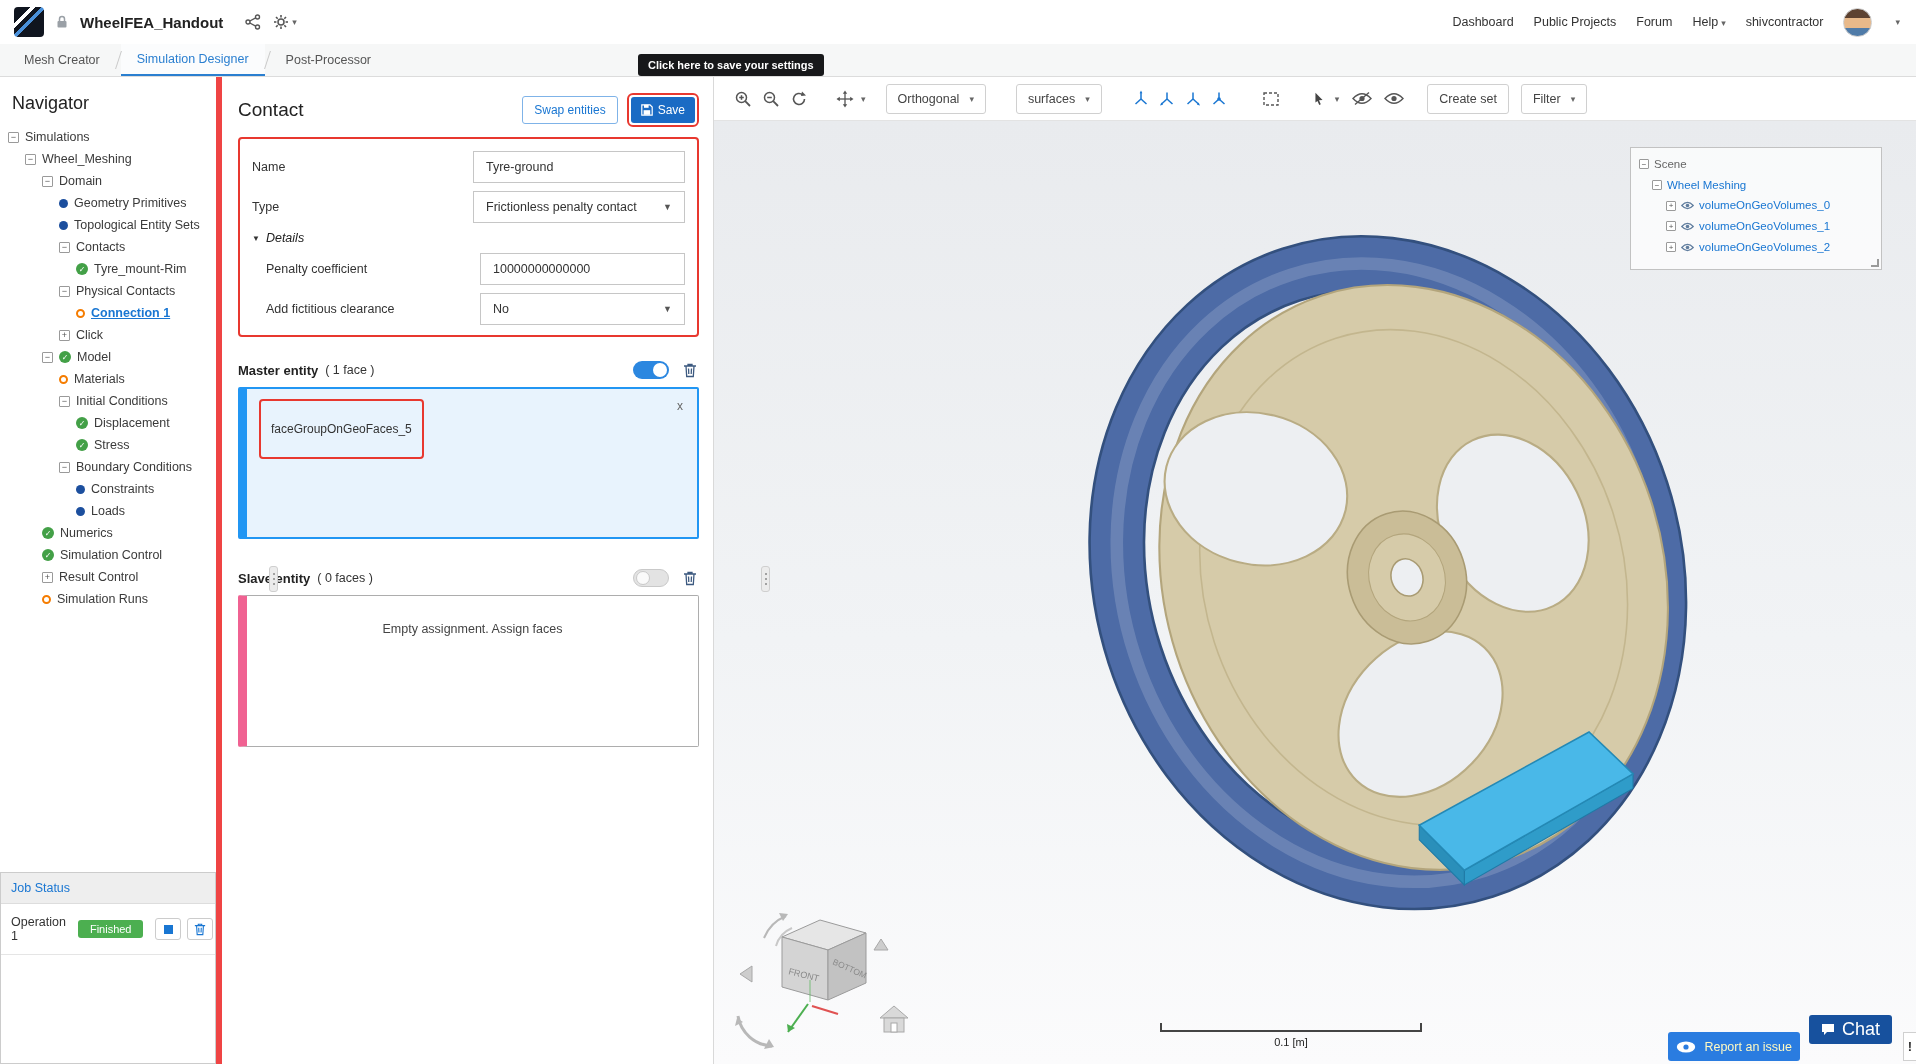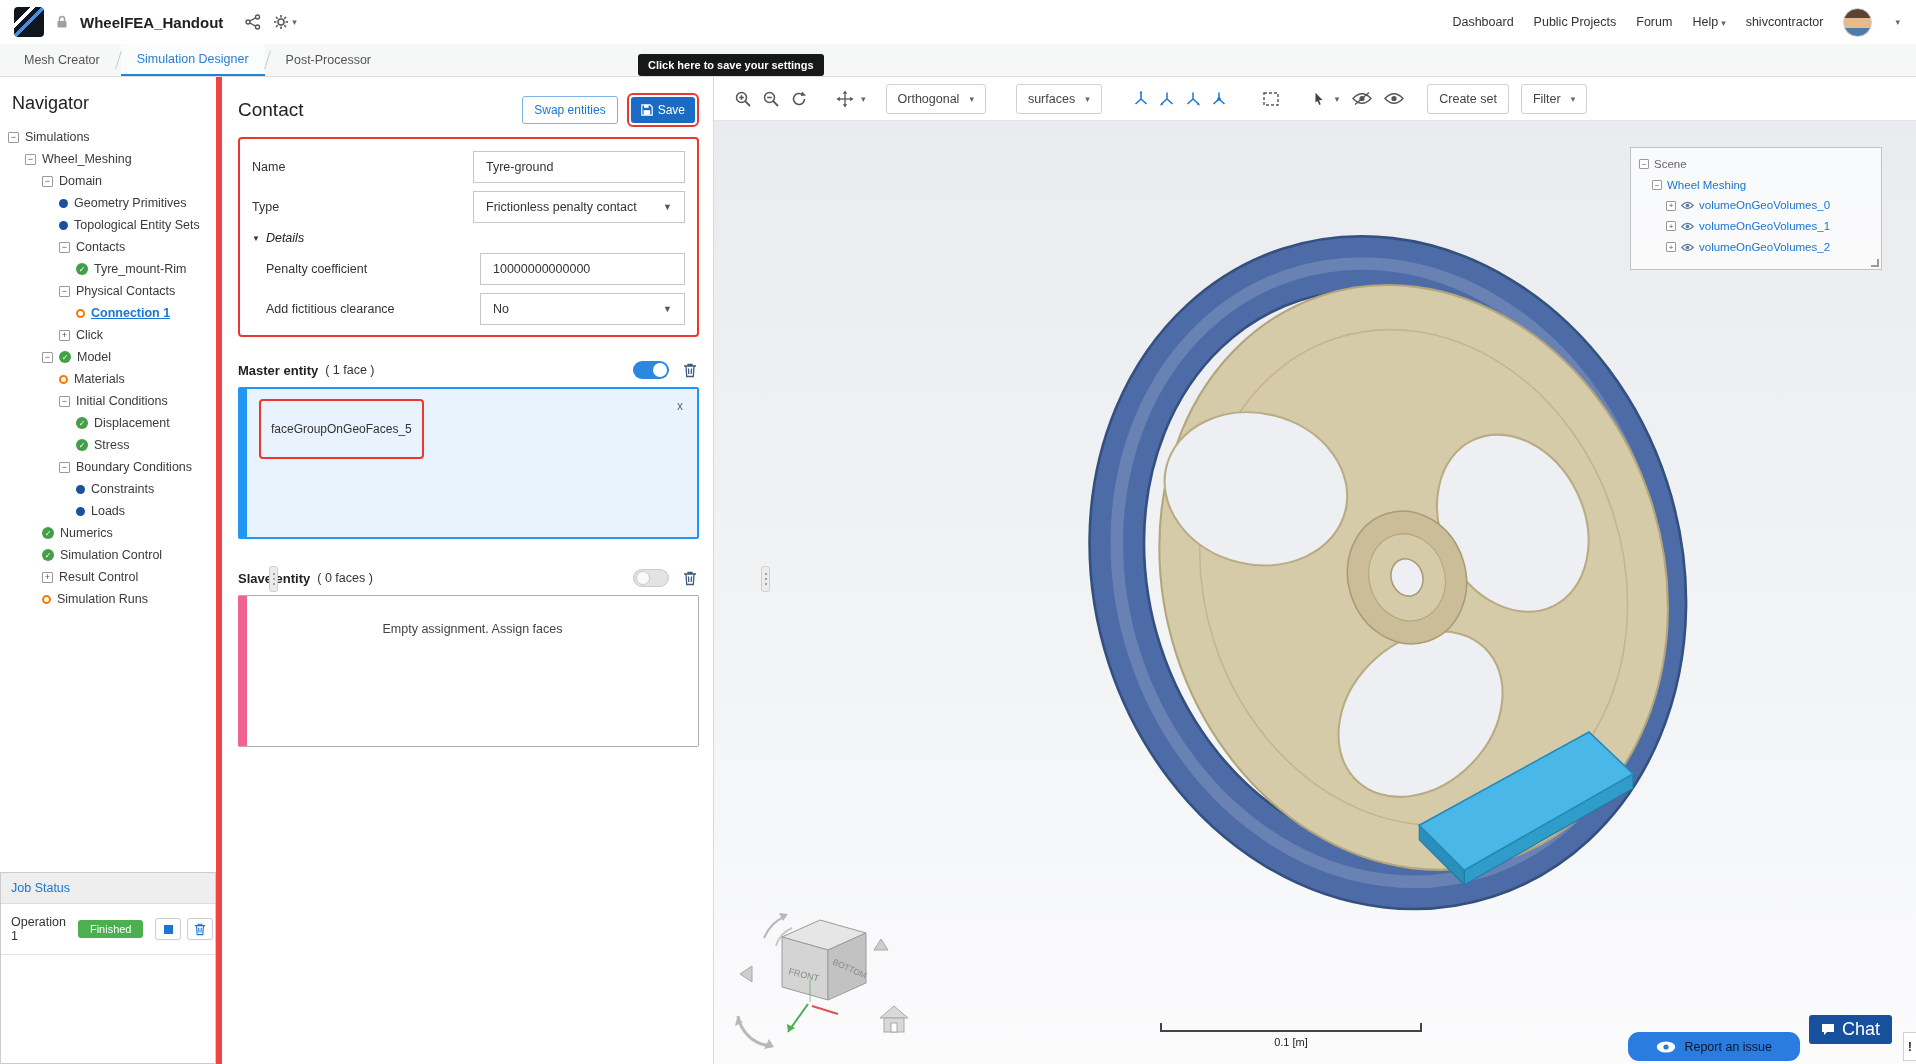--- a/index.html
+++ b/index.html
@@ -117,22 +117,22 @@
   .stree-resize { position:absolute; right:2px; bottom:2px; width:8px; height:8px;
     border-right:2px solid #9a9a9a; border-bottom:2px solid #9a9a9a; }
 
   .nav-cube { position:absolute; left:10px; bottom:4px; width:210px; height:160px; }
   .scalebar { position:absolute; bottom:16px; left:446px; width:262px; }
   .sb-line { height:2px; background:#444; position:relative; }
   .sb-line::before, .sb-line::after { content:""; position:absolute; top:-7px; width:2px; height:9px; background:#444; }
   .sb-line::before { left:0; } .sb-line::after { right:0; }
   .sb-label { text-align:center; font-size:11px; color:#222; margin-top:4px; }
 
-  .report-btn { position:absolute; bottom:3px; right:116px; height:29px; background:#2a7ce0; border-radius:11px;
-    color:#0f172a; display:flex; align-items:center; gap:8px; padding:0 28px; font-size:12.5px; cursor:pointer; z-index:10; }
+  .report-btn { position:absolute; bottom:3px; right:116px; height:29px; background:#2a7ce0; border-radius:3px;
+    color:#fef9c3; display:flex; align-items:center; gap:8px; padding:0 8px; font-size:12.5px; cursor:pointer; z-index:10; }
   .chat-btn { position:absolute; bottom:20px; right:24px; height:29px; background:#17519e; border-radius:3px;
     color:#fff; display:flex; align-items:center; gap:7px; padding:0 12px; font-size:18px; cursor:pointer; z-index:10; }
   .alert-sliver { position:absolute; bottom:3px; right:0; width:13px; height:29px; background:#fff;
     border:1px solid #d0d0d0; border-right:none; color:#333; font-weight:700; font-size:13px;
     display:flex; align-items:center; justify-content:center; z-index:10; cursor:pointer; }
 </style>
 </head>
 <body>
 
 <header class="app-header">

